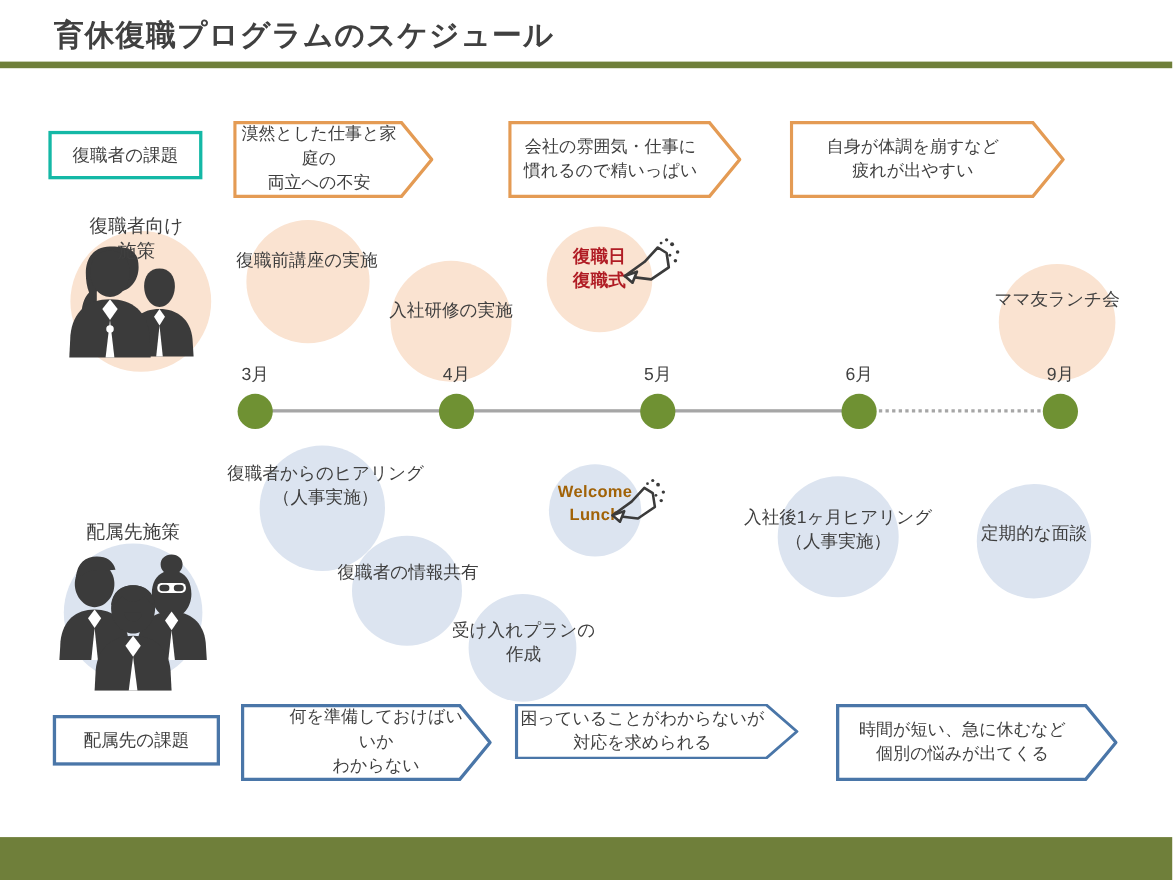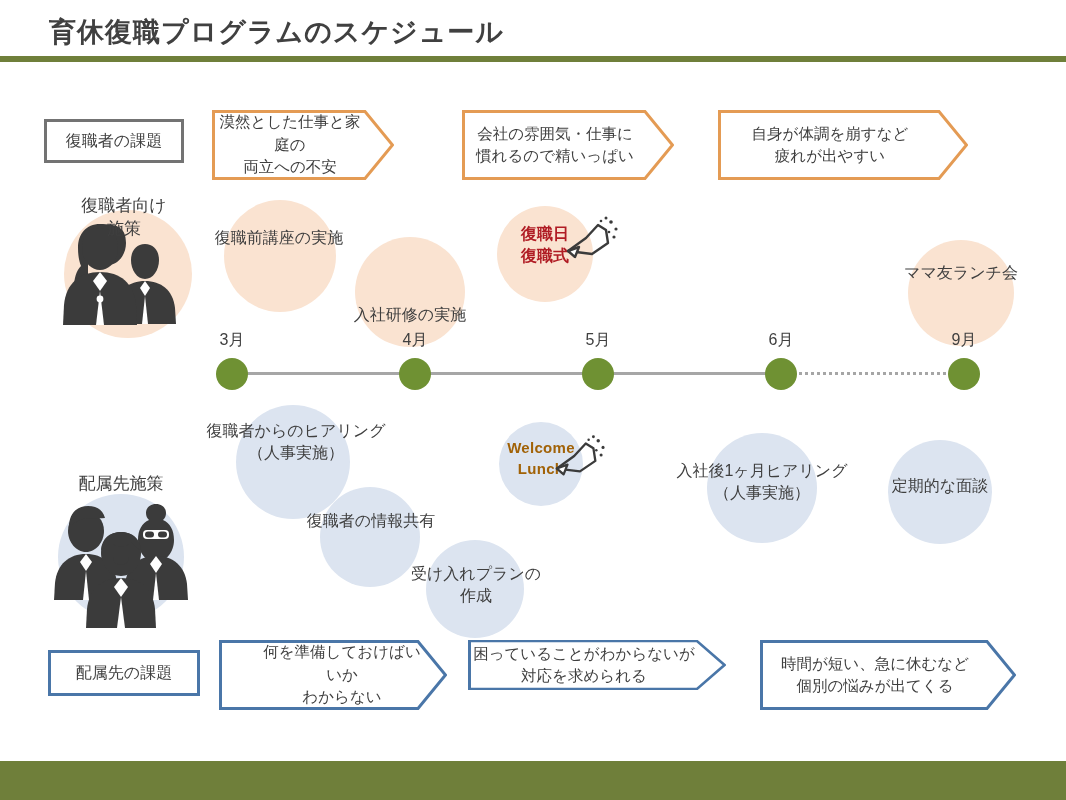--- a/index.html
+++ b/index.html
@@ -52,21 +52,21 @@
     position: absolute;
     box-sizing: border-box;
     display: flex;
     align-items: center;
     justify-content: center;
     font-size: 16px;
     color: #3f3f3f;
     background: #ffffff;
     white-space: nowrap;
   }
-  .label-box.orange { border: 3px solid #737373; }
+  .label-box.orange { border: 3px solid #14b8a6; }
   .label-box.blue   { border: 3px solid #4A76A8; }
 
   
   .chevron {
     position: absolute;
     box-sizing: border-box;
     display: flex;
     align-items: center;
     justify-content: center;
     text-align: center;
@@ -215,21 +215,21 @@
         <path d="M50 95l-4 34h8z" fill="#ffffff"></path>
         <circle cx="50" cy="103" r="3.4" fill="#ffffff"></circle>
       </g>
     </svg>
   </div>
 
   <div class="bubble peach" style="left:224px; top:200px; width:112px; height:112px;"></div>
   <div class="bubble-label" style="left:184px; top:227px; width:190px;">復職前講座の実施</div>
 
   <div class="bubble peach" style="left:355px; top:237px; width:110px; height:110px;"></div>
-  <div class="bubble-label" style="left:320px; top:272px; width:180px;margin-top:32px;">入社研修の実施</div>
+  <div class="bubble-label" style="left:320px; top:272px; width:180px;">入社研修の実施</div>
 
   <div class="bubble peach" style="left:497px; top:206px; width:96px; height:96px;"></div>
   <div class="bubble-label accent" style="left:495px; top:223px; width:100px;">復職日
 復職式</div>
   <svg class="popper" style="left:562px; top:213px;" width="58" height="52" viewBox="0 0 58 52">
     <path d="M6 38 L24 25 L36 12 L44 17 L46 30 L30 41 Z" fill="none" stroke="#3B3B3B" stroke-width="2.4" stroke-linejoin="round"></path>
     <path d="M6 38 L17 34 L13 44 Z" fill="#ffffff" stroke="#3B3B3B" stroke-width="2.4" stroke-linejoin="round"></path>
     <circle cx="49" cy="9" r="1.8" fill="#3B3B3B"></circle>
     <circle cx="54" cy="16" r="1.6" fill="#3B3B3B"></circle>
     <circle cx="44" cy="5" r="1.5" fill="#3B3B3B"></circle>

